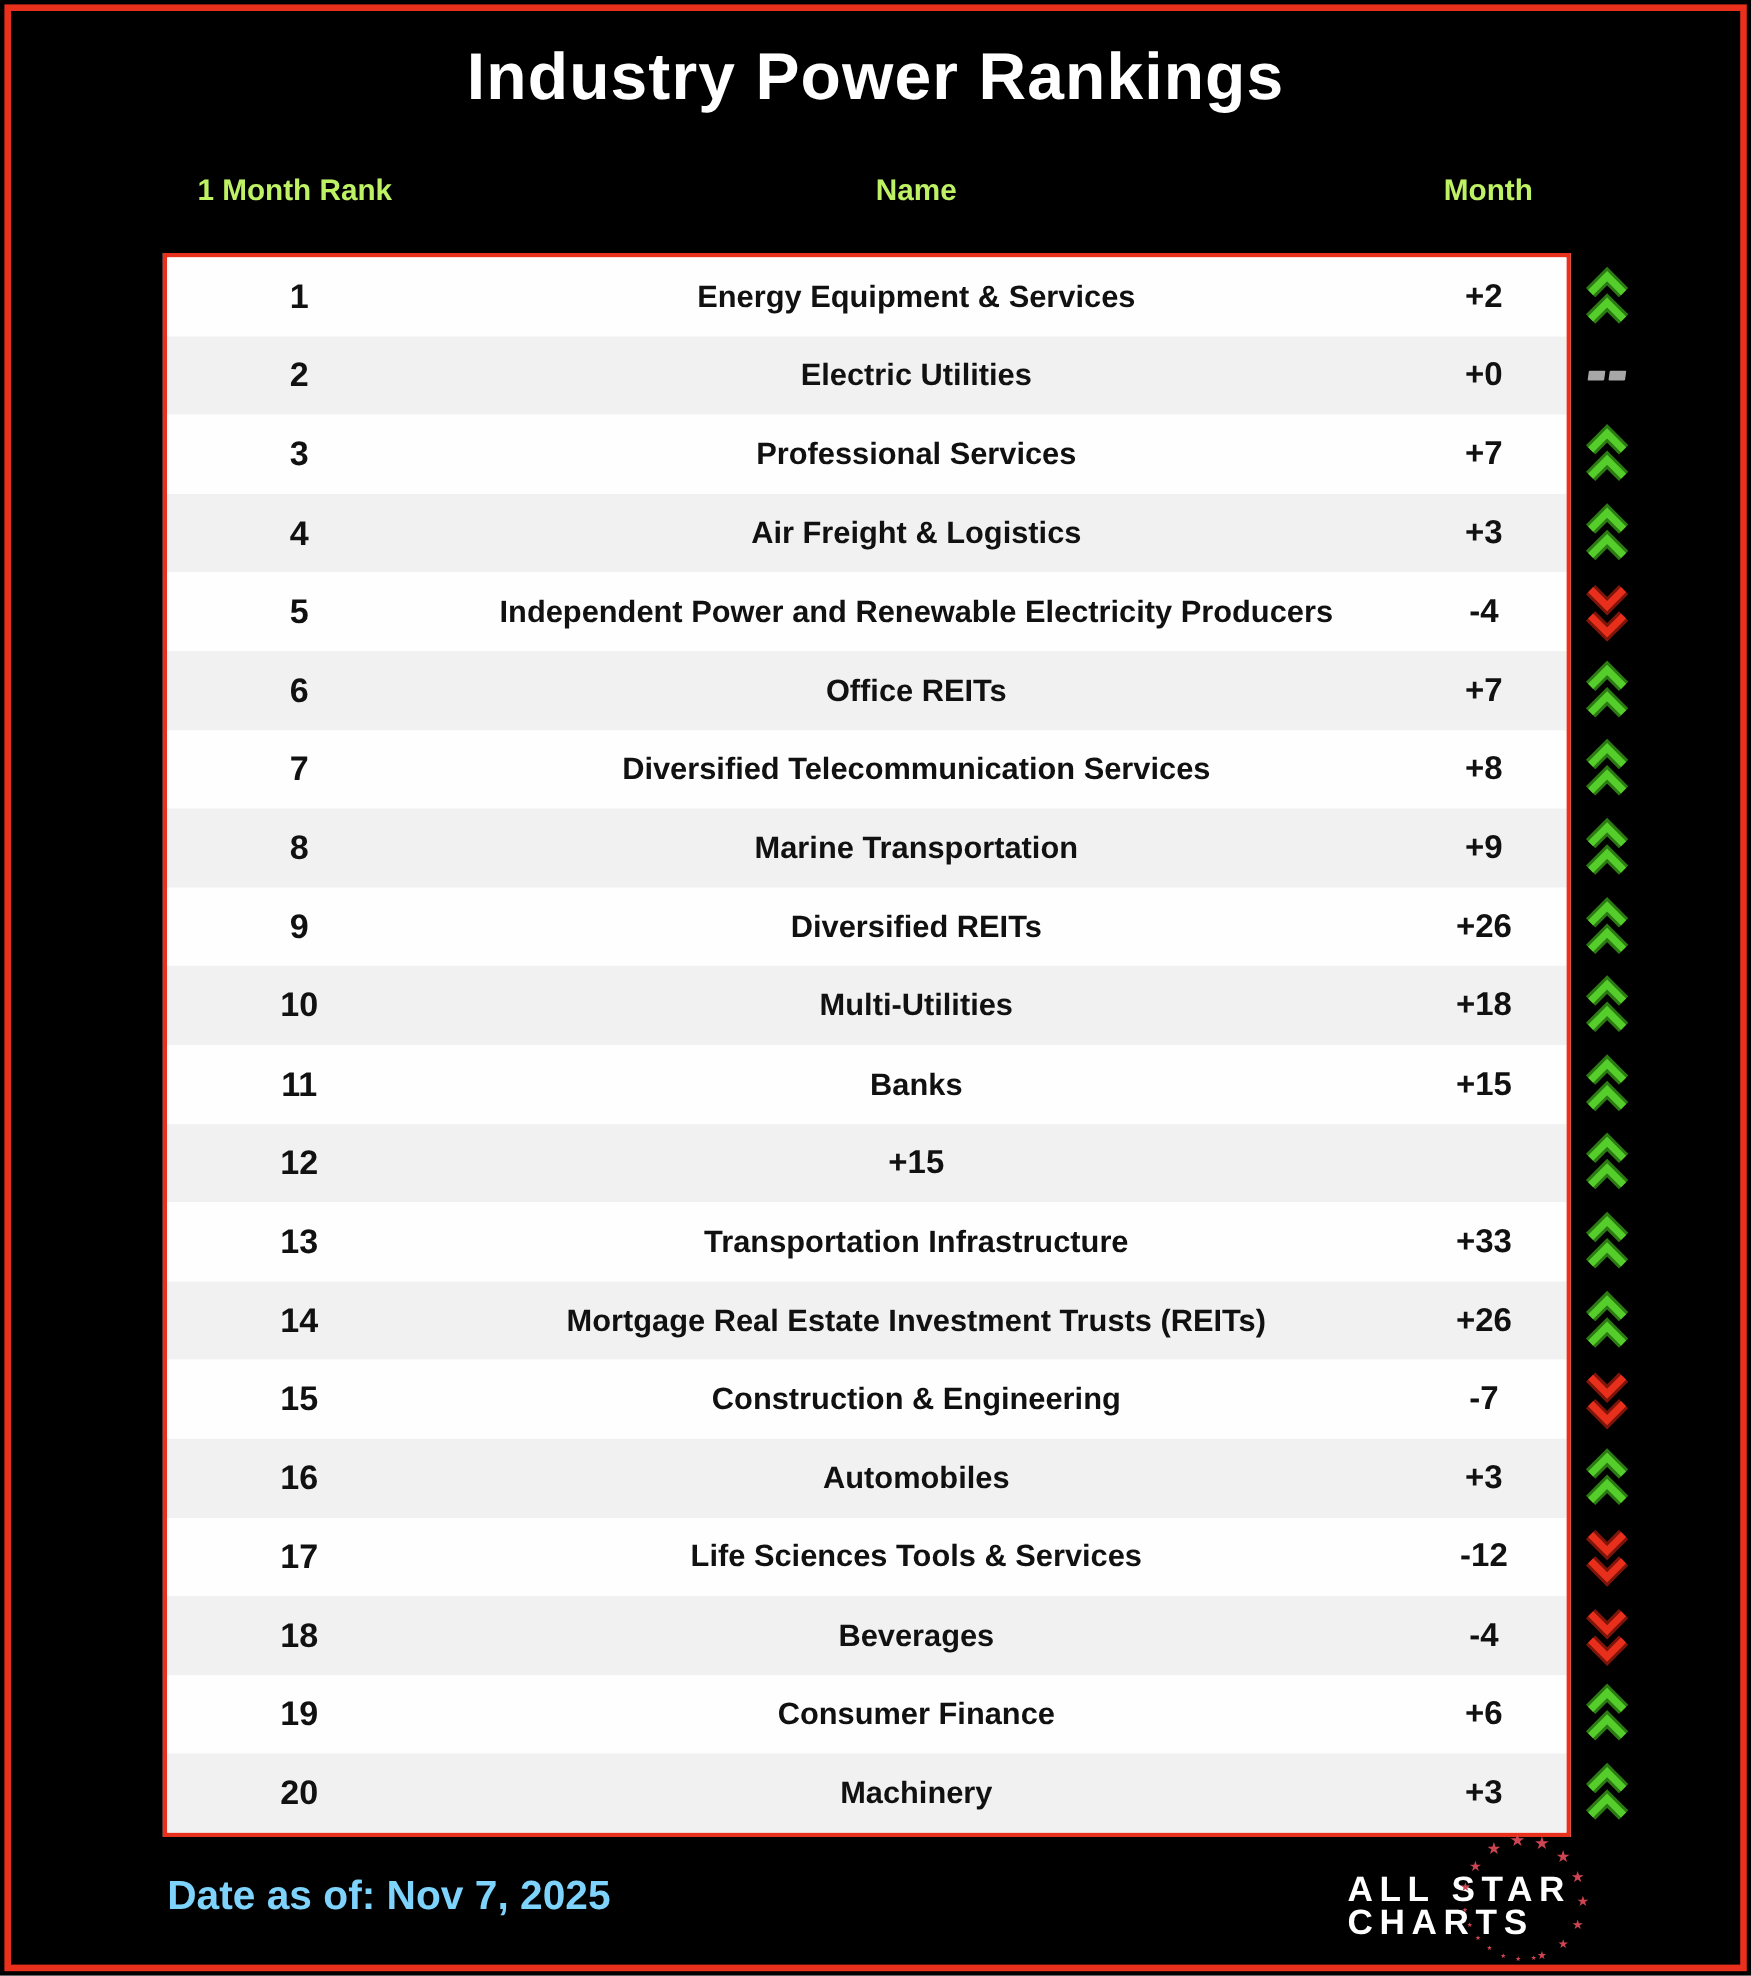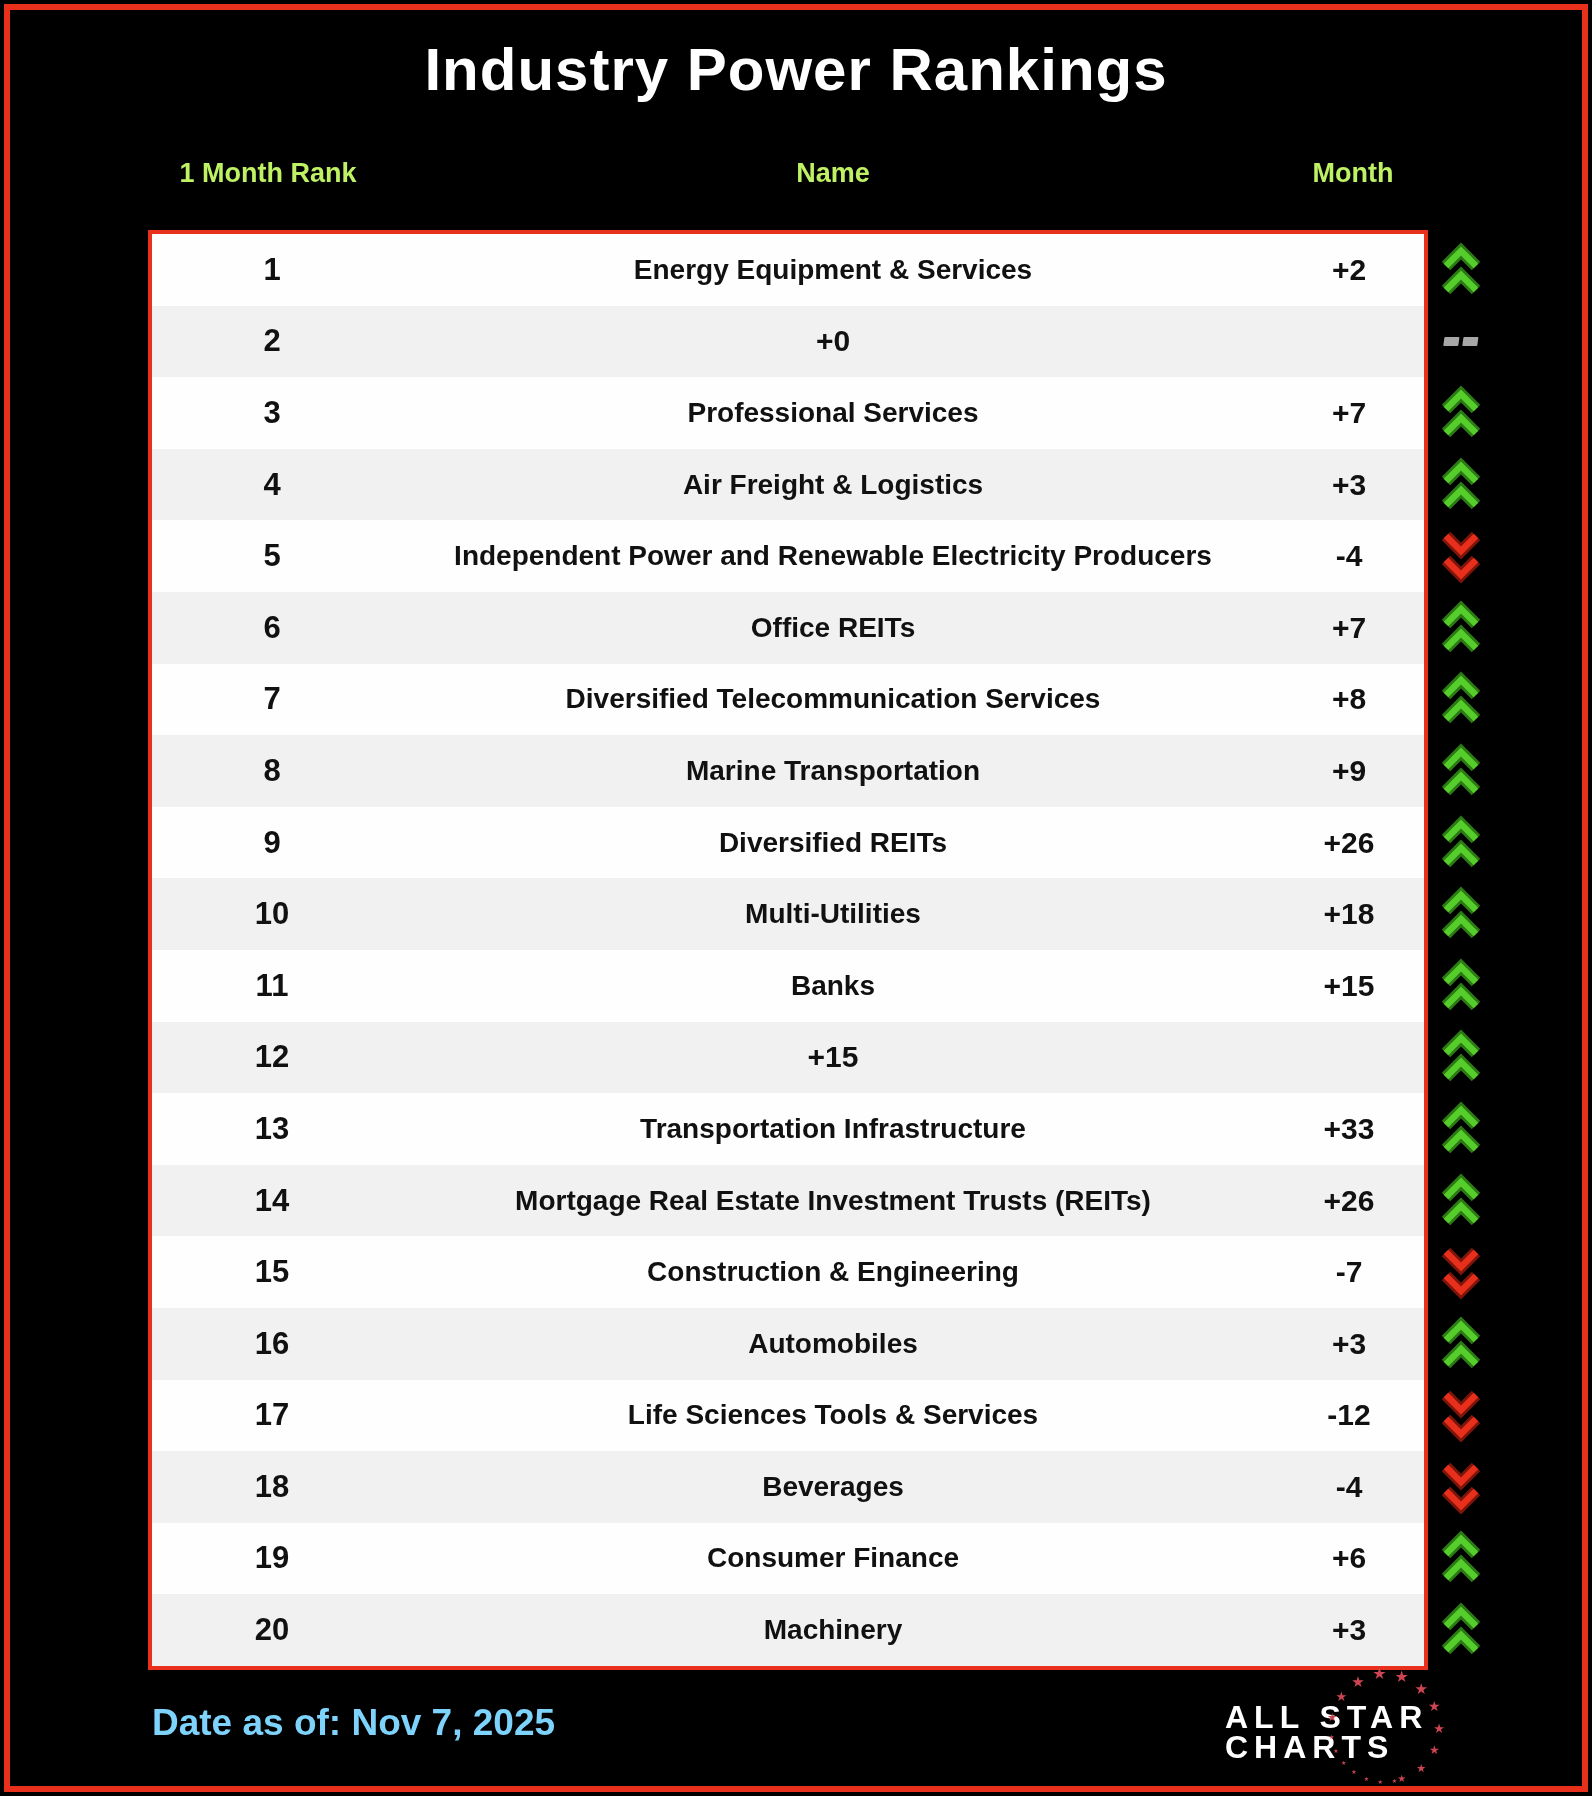--- a/index.html
+++ b/index.html
@@ -87,20 +87,21 @@
 </div>
 
 <div class="rank-table">
     <div class="row">
       <span class="cell rank">1</span>
       <span class="cell name">Energy Equipment &amp; Services</span>
       <span class="cell change">+2</span>
     </div>
     <div class="row">
       <span class="cell rank">2</span>
+      <span class="cell name">Electric Utilities</span>
       <span class="cell change">+0</span>
     </div>
     <div class="row">
       <span class="cell rank">3</span>
       <span class="cell name">Professional Services</span>
       <span class="cell change">+7</span>
     </div>
     <div class="row">
       <span class="cell rank">4</span>
       <span class="cell name">Air Freight &amp; Logistics</span>

